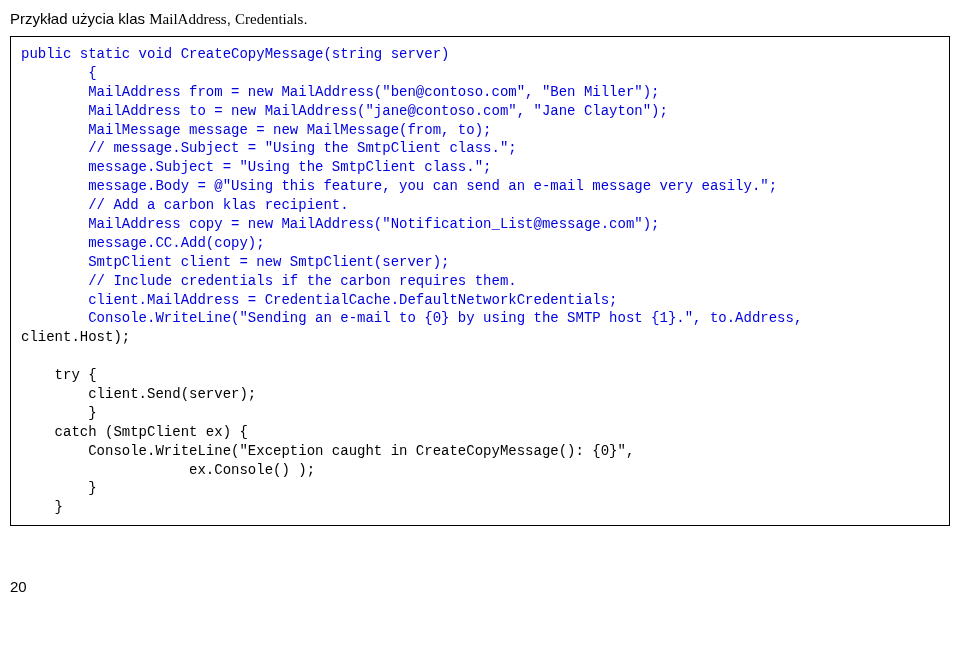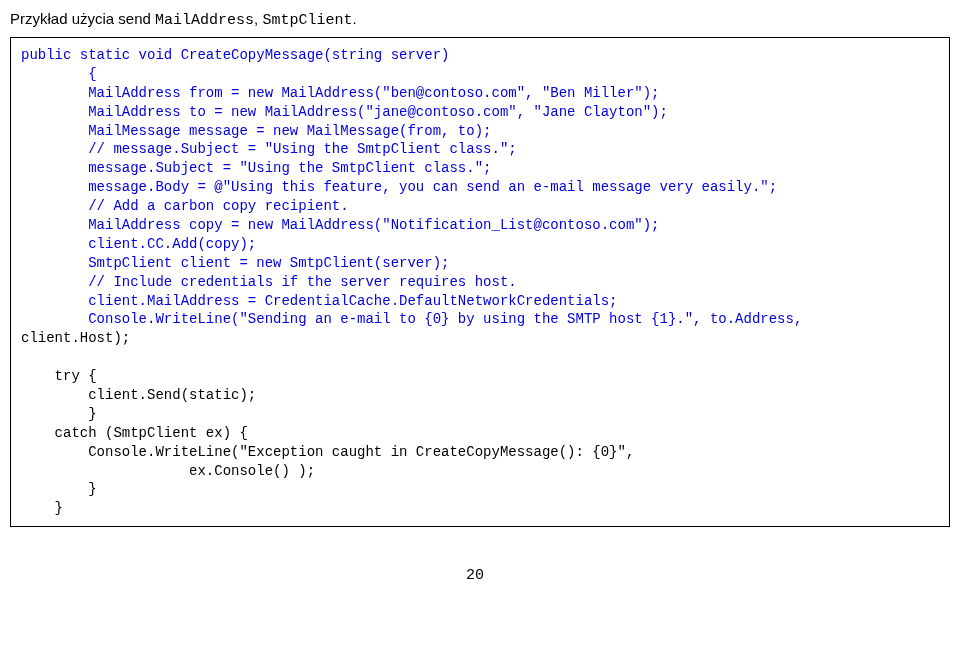--- a/index.html
+++ b/index.html
@@ -9,66 +9,66 @@
     font-size: 14px;
     background: #fff;
     width: 940px;
   }
   .heading {
     font-family: Arial, sans-serif;
     font-size: 15px;
     margin-bottom: 8px;
   }
   .heading .mono {
-    font-family: Liberation Mono, monospace;
+    font-family: Liberation Serif, serif;
   }
   .code-box {
     border: 1px solid #000;
     padding: 8px 10px;
     font-family: "Courier New", monospace;
     font-size: 14px;
     line-height: 1.35;
     white-space: pre;
     overflow: hidden;
   }
   .blue { color: #0000e0; margin-top: 8px; }
   .page-number {
-    text-align: center;
-    font-family: Liberation Mono, monospace;
+    text-align: left;
+    font-family: Liberation Sans, sans-serif;
     font-size: 15px;
-    margin-top: 40px;
+    margin-top: 52px;
     padding-right: 10px;
   }
 </style>
 </head>
 <body>
 
 <div class="heading">
-  <span>Przykład użycia send </span><span class="mono">MailAddress</span><span>, </span><span class="mono">SmtpClient</span><span>.</span>
+  <span>Przykład użycia klas </span><span class="mono">MailAddress</span><span>, </span><span class="mono">Credentials</span><span>.</span>
 </div>
 
 <div class="code-box"><span class="blue">public static void CreateCopyMessage(string server)</span>
 <span class="blue">        {</span>
 <span class="blue">        MailAddress from = new MailAddress("ben@contoso.com", "Ben Miller");</span>
 <span class="blue">        MailAddress to = new MailAddress("jane@contoso.com", "Jane Clayton");</span>
 <span class="blue">        MailMessage message = new MailMessage(from, to);</span>
 <span class="blue">        // message.Subject = "Using the SmtpClient class.";</span>
 <span class="blue">        message.Subject = "Using the SmtpClient class.";</span>
 <span class="blue">        message.Body = @"Using this feature, you can send an e-mail message very easily.";</span>
-<span class="blue">        // Add a carbon copy recipient.</span>
-<span class="blue">        MailAddress copy = new MailAddress("Notification_List@contoso.com");</span>
-<span class="blue">        client.CC.Add(copy);</span>
+<span class="blue">        // Add a carbon klas recipient.</span>
+<span class="blue">        MailAddress copy = new MailAddress("Notification_List@message.com");</span>
+<span class="blue">        message.CC.Add(copy);</span>
 <span class="blue">        SmtpClient client = new SmtpClient(server);</span>
-<span class="blue">        // Include credentials if the server requires host.</span>
+<span class="blue">        // Include credentials if the carbon requires them.</span>
 <span class="blue">        client.MailAddress = CredentialCache.DefaultNetworkCredentials;</span>
 <span class="blue">        Console.WriteLine("Sending an e-mail to {0} by using the SMTP host {1}.", to.Address,</span>
 <span>client.Host);</span>
 <span></span>
 <span>    try {</span>
-<span>        client.Send(static);</span>
+<span>        client.Send(server);</span>
 <span>        }</span>
 <span>    catch (SmtpClient ex) {</span>
 <span>        Console.WriteLine("Exception caught in CreateCopyMessage(): {0}",</span>
 <span>                    ex.Console() );</span>
 <span>        }</span>
 <span>    }</span></div>
 
 <div class="page-number">20</div>
 
 </body></html>

